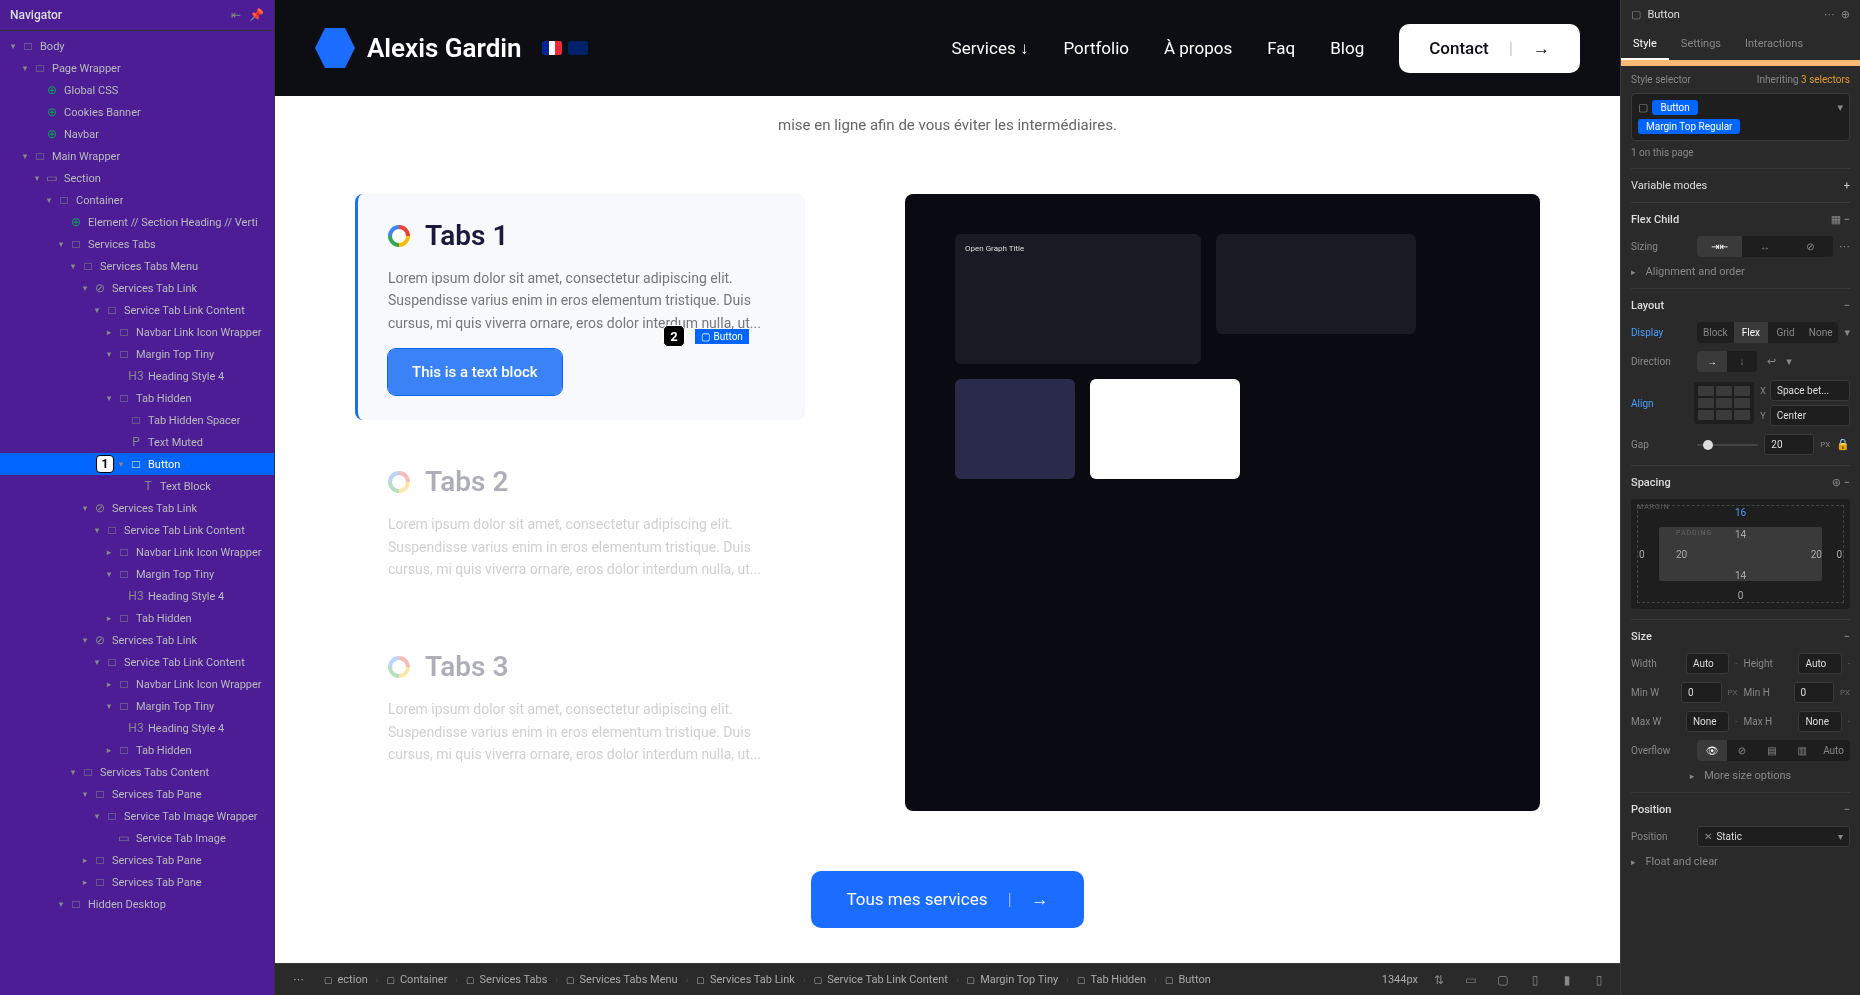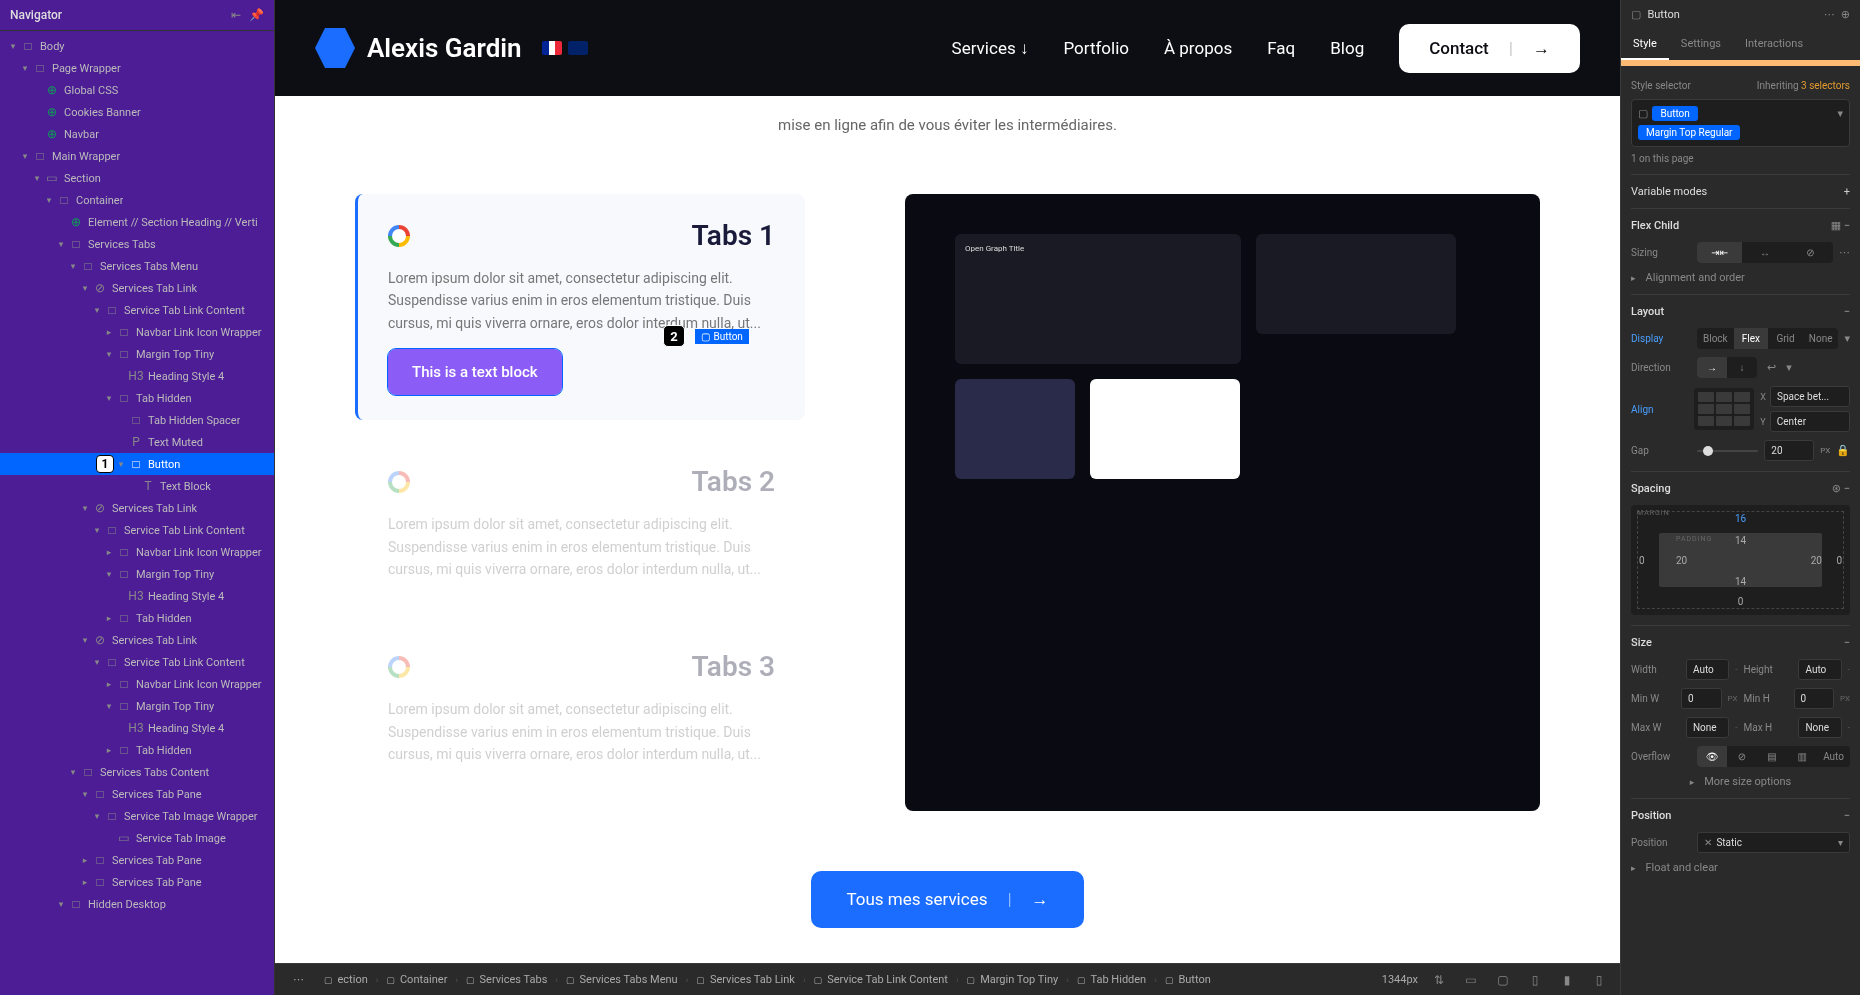--- a/index.html
+++ b/index.html
@@ -32,27 +32,27 @@
 .nav-link { color: #fff; font-size: 17px; }
 .contact-btn { background: #fff; color: #0d0d14; padding: 14px 30px; border-radius: 10px; font-size: 17px; font-weight: 500; display: flex; align-items: center; gap: 20px; }
 
 .canvas-body { padding: 0 80px; background: #fff; position: relative; }
 .subtitle-text { text-align: center; color: #666; font-size: 15px; padding: 20px 0 60px; }
 .tabs-section { display: flex; gap: 100px; }
 .tabs-list { flex: 0 0 450px; }
 .tab-card { border-left: 3px solid transparent; padding: 25px 30px; margin-bottom: 20px; border-radius: 8px; position: relative; }
 .tab-card.active { border-left-color: #1a6dff; background: #f7f9fc; }
 .tab-card.inactive { opacity: 0.35; }
-.tab-title { display: flex; align-items: center; gap: 15px; font-size: 28px; font-weight: 600; color: #1a1a3a; margin-bottom: 15px; justify-content: space-between; }
+.tab-title { display: flex; align-items: center; gap: 15px; font-size: 28px; font-weight: 600; color: #1a1a3a; margin-bottom: 15px; }
 .g-icon { width: 22px; height: 22px; border-radius: 50%; background: conic-gradient(#ea4335 0 90deg, #fbbc05 90deg 180deg, #34a853 180deg 270deg, #4285f4 270deg 360deg); position: relative; }
 .g-icon::after { content: ''; position: absolute; inset: 4px; background: #fff; border-radius: 50%; }
 .tab-desc { color: #777; font-size: 14px; line-height: 1.6; }
 .sel-label { position: absolute; top: 329px; left: 420px; background: #0066ff; color: #fff; font-size: 10px; padding: 2px 6px; display: flex; align-items: center; gap: 3px; }
 .sel-badge-2 { position: absolute; top: 325px; left: 388px; background: #000; color: #fff; font-weight: 700; border-radius: 5px; width: 22px; height: 22px; display: flex; align-items: center; justify-content: center; font-size: 13px; border: 1px solid #fff; }
-.text-block-btn { background: #8b5cf6; color: #fff; padding: 14px 24px; border-radius: 8px; font-size: 15px; font-weight: 500; display: inline-block; margin-top: 15px; outline: 1px solid #0066ff; }
+.text-block-btn { background: #3b82f6; color: #fff; padding: 14px 24px; border-radius: 8px; font-size: 15px; font-weight: 500; display: inline-block; margin-top: 15px; outline: 1px solid #0066ff; }
 .preview-pane { flex: 1; background: #0a0a12; border-radius: 8px; min-height: 450px; padding: 40px 50px; display: flex; flex-wrap: wrap; gap: 15px; align-content: flex-start; }
 .preview-card { background: #1a1a24; border-radius: 6px; padding: 10px; font-size: 8px; color: #999; }
 .lighthouse { background: #12121c; border-radius: 6px; padding: 15px; display: flex; flex-direction: column; align-items: center; gap: 10px; }
 .score-ring { width: 70px; height: 70px; border: 4px solid #0f9d58; border-radius: 50%; display: flex; flex-direction: column; align-items: center; justify-content: center; color: #0f9d58; }
 .score-num { font-size: 20px; font-weight: 600; }
 .score-sub { font-size: 7px; }
 .cta-btn { background: #1a6dff; color: #fff; padding: 18px 35px; border-radius: 10px; font-size: 17px; display: inline-flex; align-items: center; gap: 20px; margin: 60px auto; }
 .cta-wrap { text-align: center; }
 
 
@@ -63,21 +63,21 @@
 .bc-zoom { font-size: 11px; color: #aaa; }
 .bc-icon-btn { width: 22px; height: 22px; display: flex; align-items: center; justify-content: center; color: #888; }
 
 
 .style-panel { width: 240px; background: #2a2a2a; border-left: 1px solid #3a3a3a; display: flex; flex-direction: column; font-size: 11px; }
 .sp-header { display: flex; align-items: center; padding: 8px 10px; gap: 6px; }
 .sp-header-title { color: #ddd; flex: 1; }
 .sp-tabs { display: flex; border-bottom: 6px solid #fdba74; }
 .sp-tab { padding: 8px 12px; color: #888; cursor: pointer; font-size: 11px; }
 .sp-tab.active { color: #fff; border-bottom: 2px solid #fff; }
-.sp-body { flex: 1; overflow-y: auto; padding: 8px 10px; margin-top: 6px; }
+.sp-body { flex: 1; overflow-y: auto; padding: 8px 10px; }
 .sp-row { display: flex; align-items: center; margin-bottom: 8px; gap: 6px; }
 .sp-label { color: #888; width: 60px; font-size: 10px; }
 .sp-selector-box { background: #1e1e1e; border: 1px solid #3a3a3a; border-radius: 4px; padding: 6px; display: flex; flex-direction: column; gap: 4px; margin-bottom: 6px; }
 .sp-chip { background: #0066ff; color: #fff; padding: 2px 8px; border-radius: 3px; font-size: 10px; display: inline-block; }
 .sp-subtext { color: #888; font-size: 10px; margin-bottom: 10px; }
 .sp-link { color: #e29a2e; }
 .sp-section { border-top: 1px solid #3a3a3a; padding-top: 10px; margin-top: 10px; }
 .sp-section-title { color: #ddd; font-weight: 500; margin-bottom: 10px; display: flex; justify-content: space-between; }
 .sp-seg { display: flex; background: #1e1e1e; border-radius: 4px; overflow: hidden; flex: 1; }
 .sp-seg-btn { flex: 1; padding: 5px 6px; text-align: center; color: #888; font-size: 10px; cursor: pointer; }
@@ -357,21 +357,21 @@
           </div>
           <div class="tab-card inactive">
             <div class="tab-title">
                 <div class="g-icon"></div>
                 <span>Tabs 3</span>
               </div>
             <div class="tab-desc">Lorem ipsum dolor sit amet, consectetur adipiscing elit. Suspendisse varius enim in eros elementum tristique. Duis cursus, mi quis viverra ornare, eros dolor interdum nulla, ut...</div>
           </div>
         </div>
         <div class="preview-pane">
-          <div class="preview-card" style="width:286px;height:130px">
+          <div class="preview-card" style="width:246px;height:130px">
             <div style="color:#ddd;margin-bottom:4px">Open Graph Title</div>
             <div style="height:4px"></div>
           </div>
           <div class="preview-card" style="width:200px;height:100px"></div>
           <div class="preview-card" style="width:120px;height:100px;background:#2a2a4a"></div>
           <div class="preview-card" style="width:150px;height:100px;background:#fff"></div>
         </div>
       </div>
       <div class="cta-wrap">
         <div class="cta-btn">

